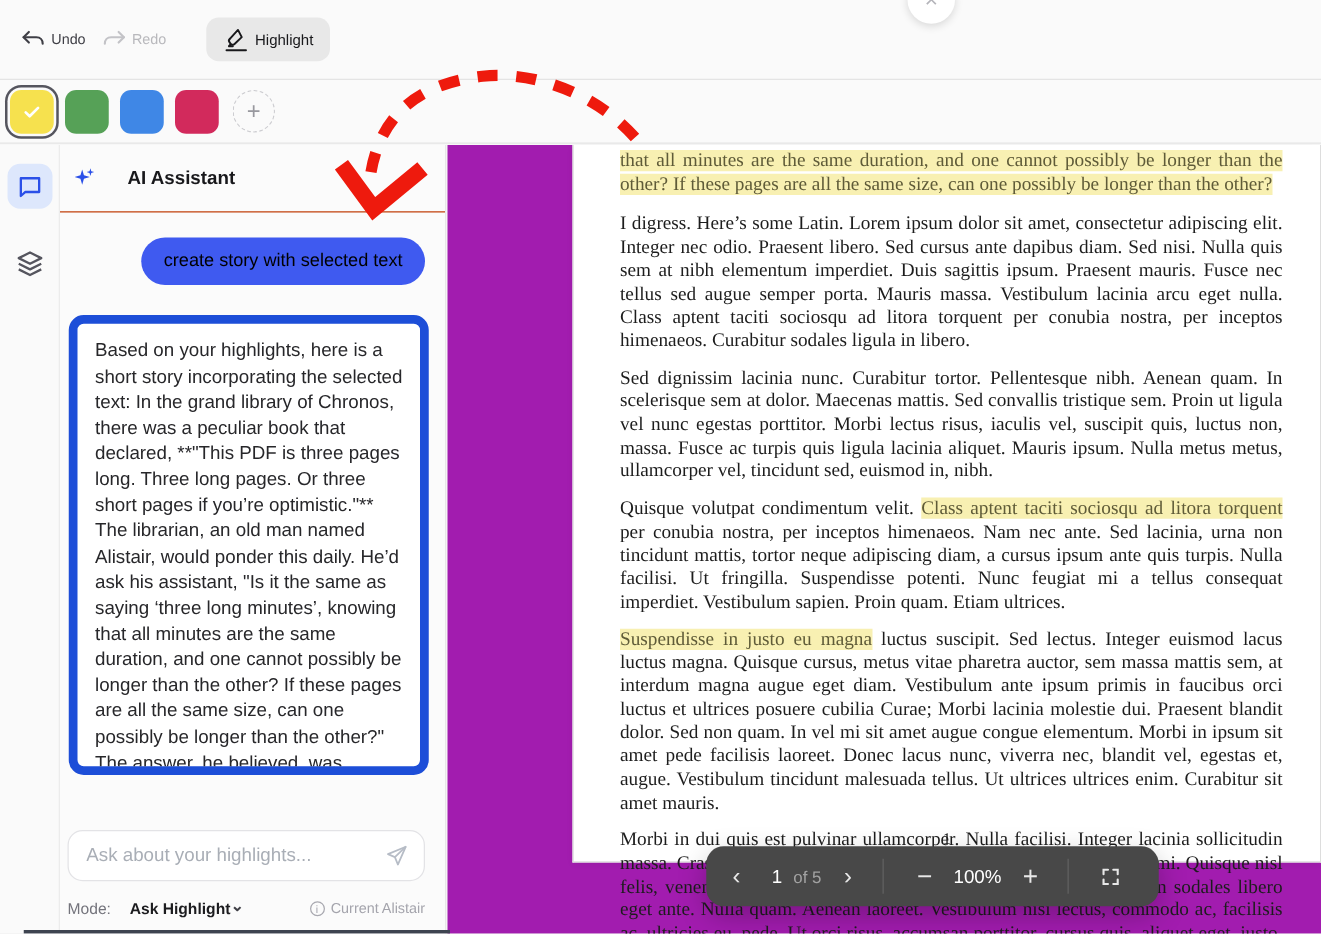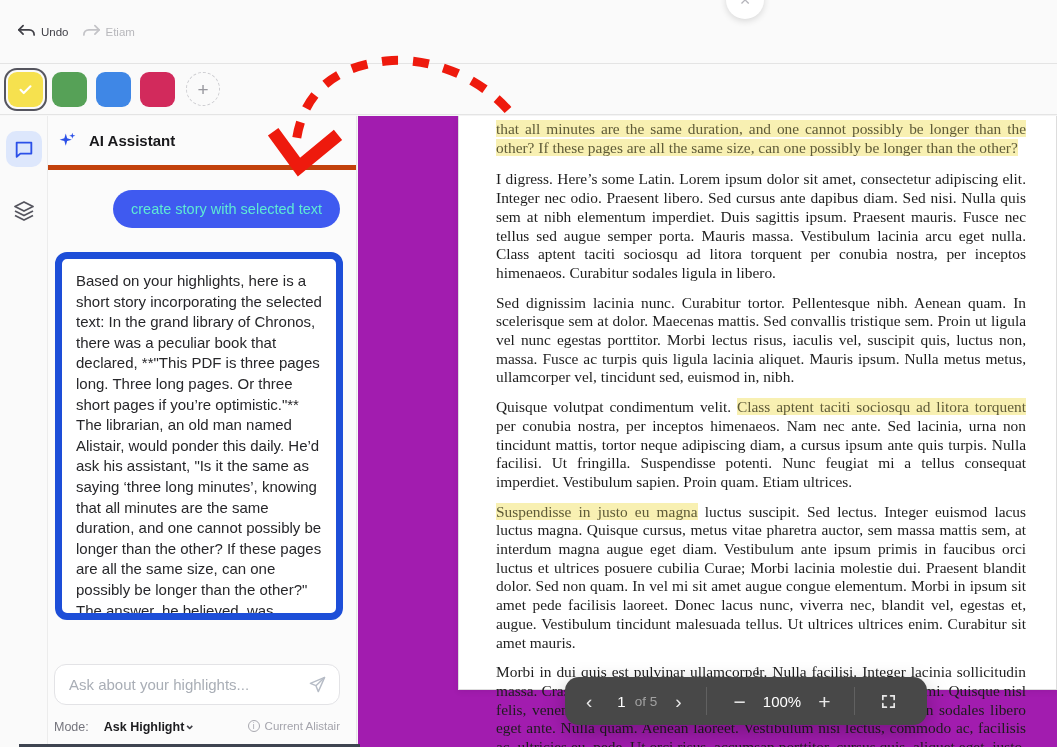--- a/index.html
+++ b/index.html
@@ -65,49 +65,49 @@
   .rail-btn { padding: 7px; border-radius: 10px; cursor: pointer; display:flex; }
   .rail-btn.active { background: #dde7fc; }
 
   
   .panel {
     position: absolute; left: 48px; top: 116px; bottom: 0; width: 309px;
     background: #fbfbfb; border-right: 1px solid #e7e7e7;
     display: flex; flex-direction: column; z-index: 2;
   }
   .panel-header {
-    height: 54px; flex: 0 0 54px; border-bottom: 5px solid #c2410c;
-    display: flex; align-items: center; gap: 11px; padding-left: 9px;
+    height: 54px; flex: 0 0 54px; border-bottom: 1px solid #c2410c;
+    display: flex; align-items: center; gap: 24px; padding-left: 9px;
     font-weight: 700; font-size: 15px; color: #18181b;
   }
   .panel-body { flex: 1; overflow: hidden; padding: 20px 13px 0 6px; }
   .action-pill {
     display: block; margin-left: auto; margin-right: 3px;
-    background: #3f5af0; color: #5eead4; border: none; border-radius: 19px;
+    background: #3f5af0; color: #000000; border: none; border-radius: 19px;
     padding: 11px 18px; font-size: 14.5px; cursor: pointer;
     font-family: "Liberation Sans", sans-serif;
   }
   .story-card {
     margin-top: 24px; margin-left: 1px; background: #fff;
     border: 7px solid #1d4ed8; border-radius: 12px;
     padding: 12px 14px; height: 368px; overflow: hidden;
     font-size: 15px; line-height: 20.6px; color: #27272a;
   }
   .panel-footer { flex: 0 0 auto; padding: 10px 16px 13px 6px; }
   .ask-wrap {
     display: flex; align-items: center; gap: 8px; background: #fff;
     border: 1px solid #e3e3e6; border-radius: 12px; height: 41px;
     padding: 0 12px 0 14px;
   }
   .ask-wrap input {
     flex: 1; border: none; outline: none; background: transparent;
     font-size: 15px; color: #333; font-family: Liberation Sans, sans-serif;
   }
   .ask-wrap input::placeholder { color: #a9aeb6; }
-  .mode-row { display: flex; align-items: flex-start; margin-top: 15px; font-size: 12.5px; }
+  .mode-row { display: flex; align-items: center; margin-top: 15px; font-size: 12.5px; }
   .mode-label { color: #74747c; }
   .mode-value {
     margin-left: 15px; color: #1c1c1f; font-weight: 600; cursor: pointer;
     display: flex; align-items: center; gap: 0;
   }
   .chev-down { font-size: 13px; color: #3f3f46; margin-top: -5px; }
   .filters {
     margin-left: auto; color: #a4a4ac; font-size: 11.5px; cursor: pointer;
     display: flex; align-items: center; gap: 5px;
   }
@@ -183,21 +183,29 @@
         <path d="M8 3 L3 8 L8 13"></path>
           <path d="M3 8 H15 C19 8 21 11 21 14"></path>
       </svg>
       <span>Undo</span>
     </div>
     <div class="tool-btn disabled">
       <svg class="icon" width="21" height="17" viewBox="0 0 24 20" fill="none" stroke="#c3c3c7" stroke-width="2" stroke-linecap="round" stroke-linejoin="round">
         <path d="M16 3 L21 8 L16 13"></path>
           <path d="M21 8 H9 C5 8 3 11 3 14"></path>
       </svg>
-      <span>Etiam</span>
+      <span>Redo</span>
+    </div>
+    <div class="tool-btn hl-btn">
+      <svg class="icon" width="22" height="22" viewBox="0 0 24 24" fill="none" stroke="#18181b" stroke-width="1.7" stroke-linecap="round" stroke-linejoin="round">
+        <path d="M13.5 3.2 L16.8 9.5 L10.5 15.5 C9.5 16.4 8 16.3 7.2 15.3 L6.2 14 C5.4 13 5.6 11.6 6.6 10.8 L13.5 3.2 Z"></path>
+        <path d="M7 15.8 L5.6 17.4 H9"></path>
+        <path d="M3.5 21 H20.5"></path>
+      </svg>
+      <span>Highlight</span>
     </div>
   </div>
 
   <div class="row2">
     <div class="swatch-row">
         <div class="swatch selected" style="background: rgb(246, 225, 78);">
           <svg width="17" height="17" viewBox="0 0 24 24" fill="none" stroke="#ffffff" stroke-width="3" stroke-linecap="round" stroke-linejoin="round">
             <path d="M5 12.5 L9.5 17 L19 7.5"></path>
           </svg>
         </div>

